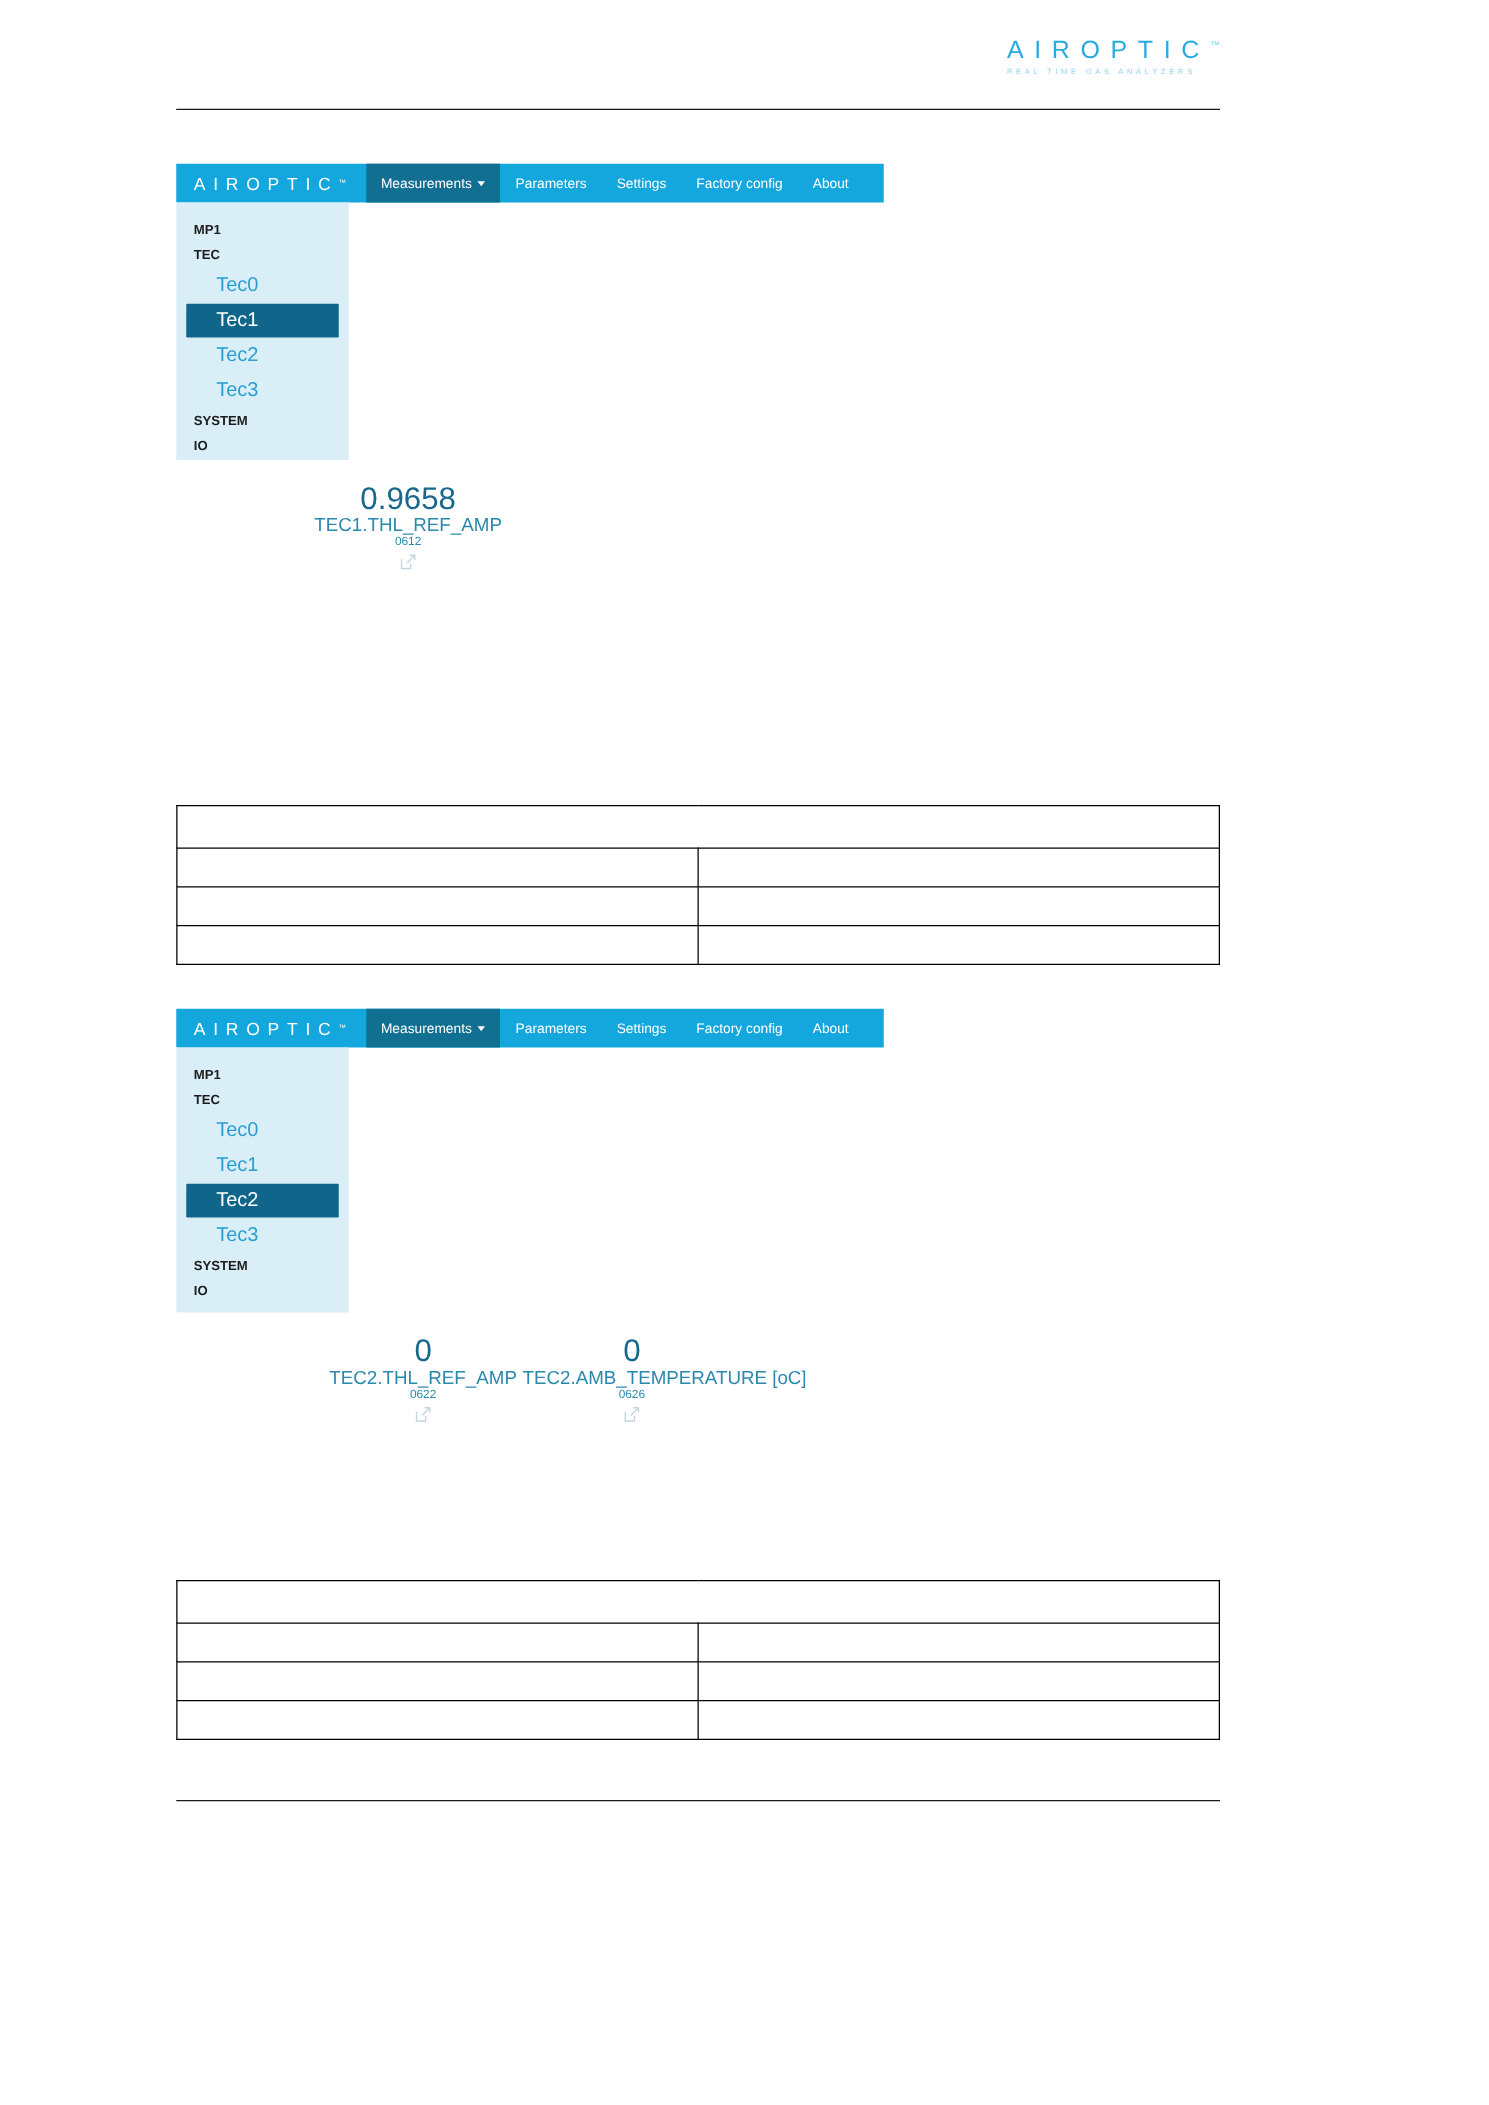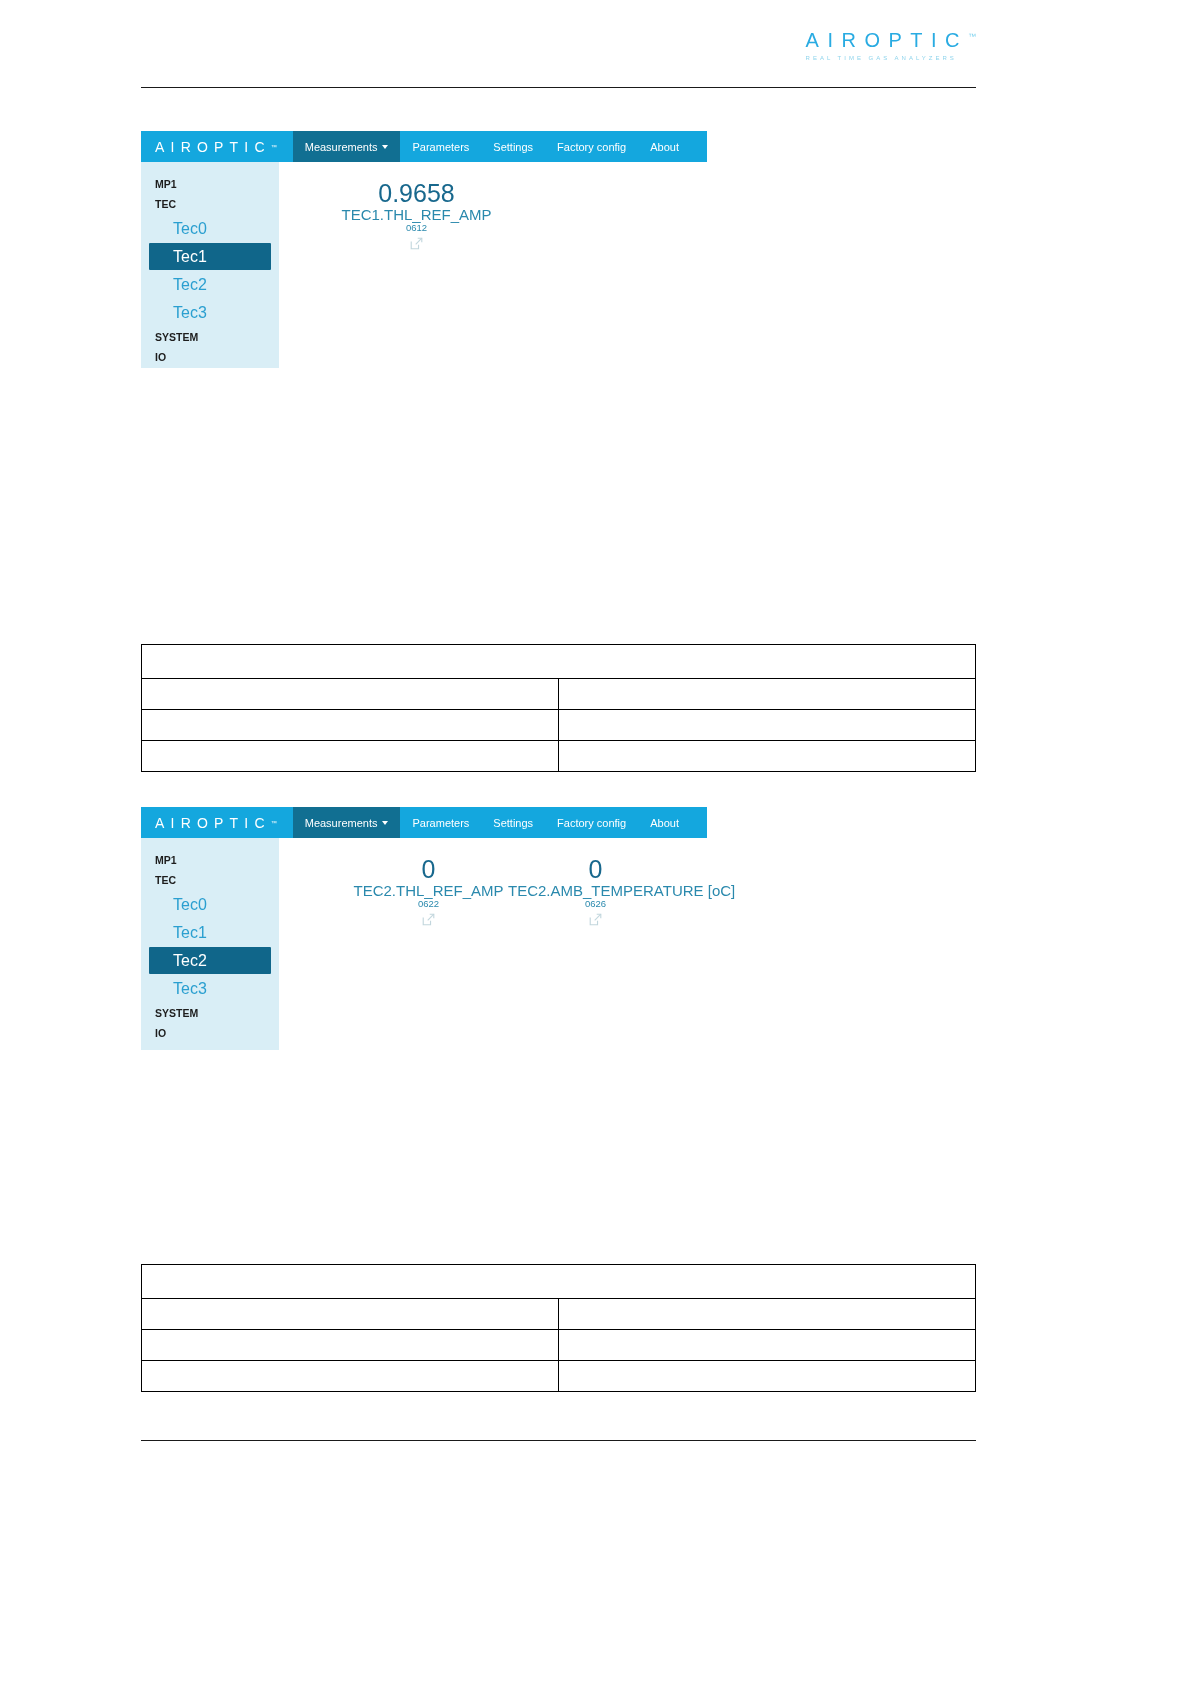--- a/index.html
+++ b/index.html
@@ -113,20 +113,21 @@
     width: 0;
     height: 0;
     border-left: 3.5px solid transparent;
     border-right: 3.5px solid transparent;
     border-top: 4px solid #ffffff;
   }
 
   .app-body {
     display: flex;
     align-items: stretch;
+    flex-direction: column;
   }
   .sidebar {
     width: 138px;
     background: #d9eef6;
     padding: 12px 0 14px 0;
     box-sizing: border-box;
     flex: 0 0 138px;
   }
   .side-head {
     font-size: 10.5px;
@@ -145,20 +146,21 @@
     border-radius: 1px;
   }
   .side-link.active {
     background: #10668a;
     color: #ffffff;
   }
   .content {
     flex: 1 1 auto;
     display: flex;
     padding: 14px 0 0 0;
+    margin-left: 48px;
   }
   .metric {
     width: 175px;
     text-align: center;
     padding-top: 2px;
   }
   .metric-value {
     font-size: 25px;
     color: #18688d;
     line-height: 30px;

